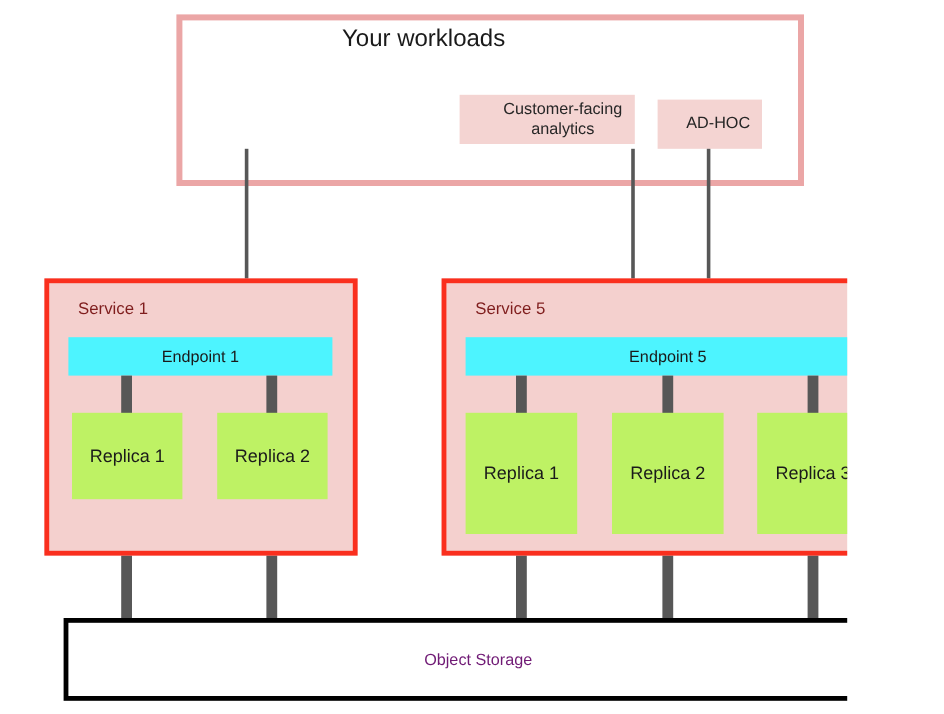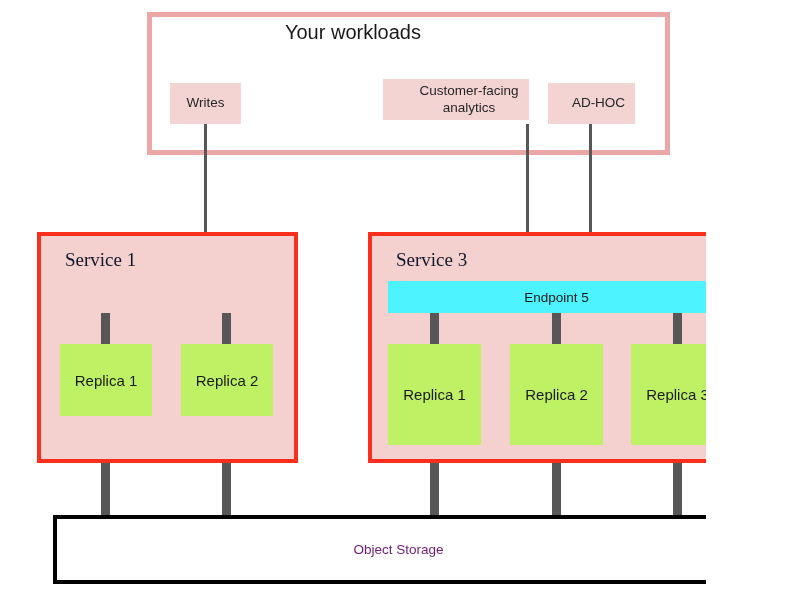--- a/index.html
+++ b/index.html
@@ -67,23 +67,22 @@
     border: 4px solid #FA2F1E;
     box-sizing: border-box;
   }
   .service-1 { left: 37px;  top: 232px; width: 261px; height: 231px; }
   .service-2 { left: 368px; top: 232px; width: 376px; height: 231px; }
 
   .service-label {
     position: absolute;
     top: 13px;
     left: 24px;
-    font-size: 19px;
-    color: #0f172a;
-    font-family: Liberation Serif, serif;
+    font-size: 14px;
+    color: #7f1d1d;
   }
 
   
   .endpoint {
     position: absolute;
     background: #4DF4FF;
     color: #1a1a1a;
     font-size: 13.5px;
     display: flex;
     align-items: center;
@@ -150,21 +149,20 @@
   }
 </style>
 </head>
 <body>
 
 <div id="canvas">
 
   <div class="workloads-box"></div>
   <div class="workloads-title">Your workloads</div>
 
-  <div class="chip chip-writes">Writes</div>
   <div class="chip chip-cfa">Customer-facing analytics</div>
   <div class="chip chip-adhoc">AD-HOC</div>
 
   <div class="arrow-line" style="left:204px; top:124px; height:137px;"></div>
   <div class="arrow-head" style="left:197px; top:259px;"></div>
 
   <div class="arrow-line" style="left:526px; top:124px; height:137px;"></div>
   <div class="arrow-head" style="left:519px; top:259px;"></div>
 
   <div class="arrow-line" style="left:589px; top:124px; height:137px;"></div>
@@ -173,29 +171,30 @@
   <div class="connector" style="left:101px; top:410px; height:110px;"></div>
   <div class="connector" style="left:222px; top:410px; height:110px;"></div>
   <div class="connector" style="left:430px; top:440px; height:80px;"></div>
   <div class="connector" style="left:552px; top:440px; height:80px;"></div>
   <div class="connector" style="left:673px; top:440px; height:80px;"></div>
 
   <div class="service-box service-1">
     <div class="service-label">Service 1</div>
   </div>
 
+  <div class="endpoint endpoint-1">Endpoint 1</div>
 
   <div class="connector" style="left:101px; top:313px; height:32px;"></div>
   <div class="connector" style="left:222px; top:313px; height:32px;"></div>
 
   <div class="replica s1-r1">Replica 1</div>
   <div class="replica s1-r2">Replica 2</div>
 
   <div class="service-box service-2">
-    <div class="service-label">Service 3</div>
+    <div class="service-label">Service 5</div>
   </div>
 
   <div class="endpoint endpoint-2">Endpoint 5</div>
 
   <div class="connector" style="left:430px; top:313px; height:32px;"></div>
   <div class="connector" style="left:552px; top:313px; height:32px;"></div>
   <div class="connector" style="left:673px; top:313px; height:32px;"></div>
 
   <div class="replica s2-r1">Replica 1</div>
   <div class="replica s2-r2">Replica 2</div>

